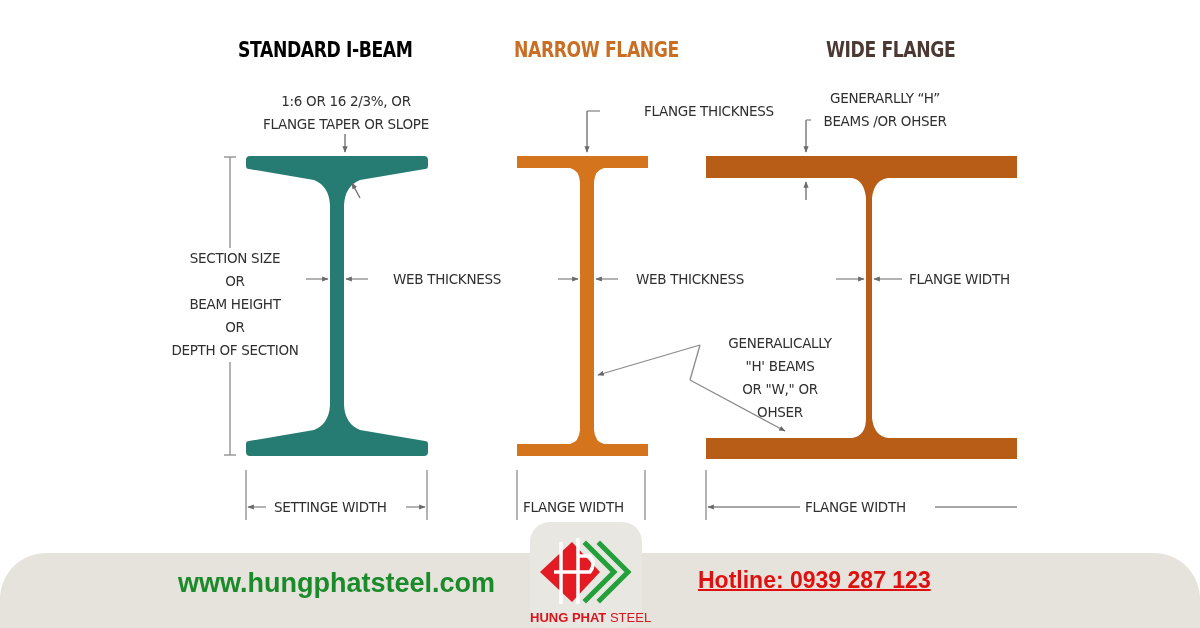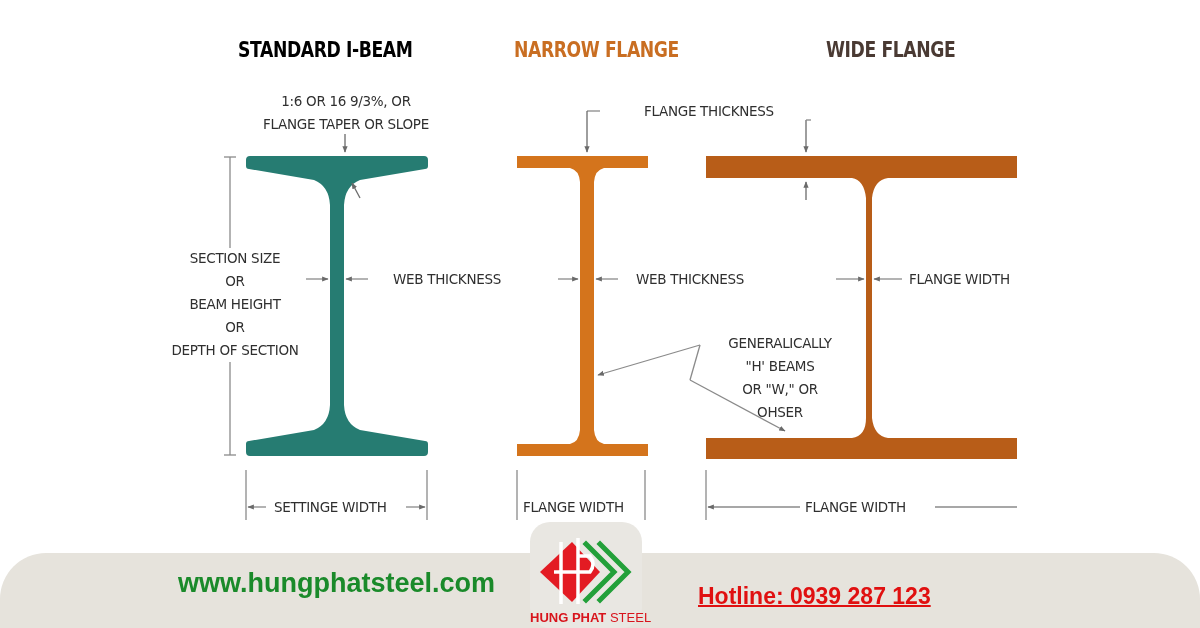--- a/index.html
+++ b/index.html
@@ -2,21 +2,21 @@
 <html><head>
 <meta charset="utf-8">
 <style>
   html, body { margin:0; padding:0; }
   body { width:1200px; height:628px; position:relative; overflow:hidden; background:#ffffff; font-family:"Liberation Sans", sans-serif; }
   .diagram { position:absolute; left:0; top:0; width:1200px; height:628px;border-radius:14px; }
   .title { position:absolute; top:38px; font-family:"DejaVu Sans", sans-serif; font-weight:bold; font-size:21px; letter-spacing:-0.5px; transform:scaleX(0.82); transform-origin:left top; white-space:nowrap; }
   .lbl { position:absolute; font-family:"DejaVu Sans", sans-serif; font-size:13.5px; color:#2f2f2f; text-align:center; line-height:23px; white-space:nowrap; letter-spacing:-0.3px; }
   .banner { position:absolute; left:0; top:553px; width:1200px; height:75px; background:#e6e3dc; border-radius:46px 46px 0 0; }
   .site { position:absolute; left:178px; top:568px; font-weight:bold; font-size:27px; color:#1a8a2a; white-space:nowrap; }
-  .hotline { position:absolute; left:698px; top:567px; font-weight:bold; font-size:23px; color:#e01010; text-decoration:underline; text-decoration-thickness:2px; white-space:nowrap;margin-top:16px; }
+  .hotline { position:absolute; left:698px; top:567px; font-weight:bold; font-size:23px; color:#e01010; text-decoration:underline; text-decoration-thickness:2px; white-space:nowrap; }
   .logo-tile { position:absolute; left:530px; top:522px; width:112px; height:106px; background:#e9e7e2; border-radius:20px; }
   .logo-text { position:absolute; left:0; width:112px; top:88px; text-align:center; font-size:13px; font-weight:bold; color:#d8141c; white-space:nowrap; }
   .logo-text .steel { font-weight:normal; }
 </style>
 </head>
 <body>
 
 <div class="diagram">
 
   <svg width="1200" height="628" style="position:absolute;left:0;top:0">
@@ -81,21 +81,21 @@
       <line x1="800" y1="507" x2="708" y2="507" marker-end="url(#ah)"></line>
       <line x1="935" y1="507" x2="1017" y2="507"></line>
     </g>
   </svg>
 
   <div class="title" style="left:238px;">STANDARD I-BEAM</div>
   <div class="title" style="left:514px;color:#c96e22;">NARROW FLANGE</div>
   <div class="title" style="left:826px;color:#4a3a33;">WIDE FLANGE</div>
 
   <div class="lbl" style="left:246px;top:90px;width:200px;">
-    <div>1:6 OR 16 9/3%, OR</div>
+    <div>1:6 OR 16 2/3%, OR</div>
     <div>FLANGE TAPER OR SLOPE</div>
   </div>
   <div class="lbl" style="left:170px;top:247px;width:130px;">
     <div>SECTION SIZE</div>
     <div>OR</div>
     <div>BEAM HEIGHT</div>
     <div>OR</div>
     <div>DEPTH OF SECTION</div>
   </div>
   <div class="lbl" style="left:393px;top:268px;">WEB THICKNESS</div>
@@ -104,20 +104,24 @@
   <div class="lbl" style="left:606px;top:100px;margin-left:38px;">FLANGE THICKNESS</div>
   <div class="lbl" style="left:636px;top:268px;">WEB THICKNESS</div>
   <div class="lbl" style="left:523px;top:496px;">FLANGE WIDTH</div>
   <div class="lbl" style="left:710px;top:332px;width:140px;">
     <div>GENERALICALLY</div>
     <div>"H' BEAMS</div>
     <div>OR "W," OR</div>
     <div>OHSER</div>
   </div>
 
+  <div class="lbl" style="left:806px;top:87px;width:158px;">
+    <div>GENERARLLY “H”</div>
+    <div>BEAMS /OR OHSER</div>
+  </div>
   <div class="lbl" style="left:909px;top:268px;">FLANGE WIDTH</div>
   <div class="lbl" style="left:805px;top:496px;">FLANGE WIDTH</div>
 </div>
 
 <div class="banner"></div>
 <a class="site">www.hungphatsteel.com</a>
 <a class="hotline">Hotline: 0939 287 123</a>
 
 <div class="logo-tile">
   <svg width="112" height="90" style="position:absolute;left:0;top:0">

